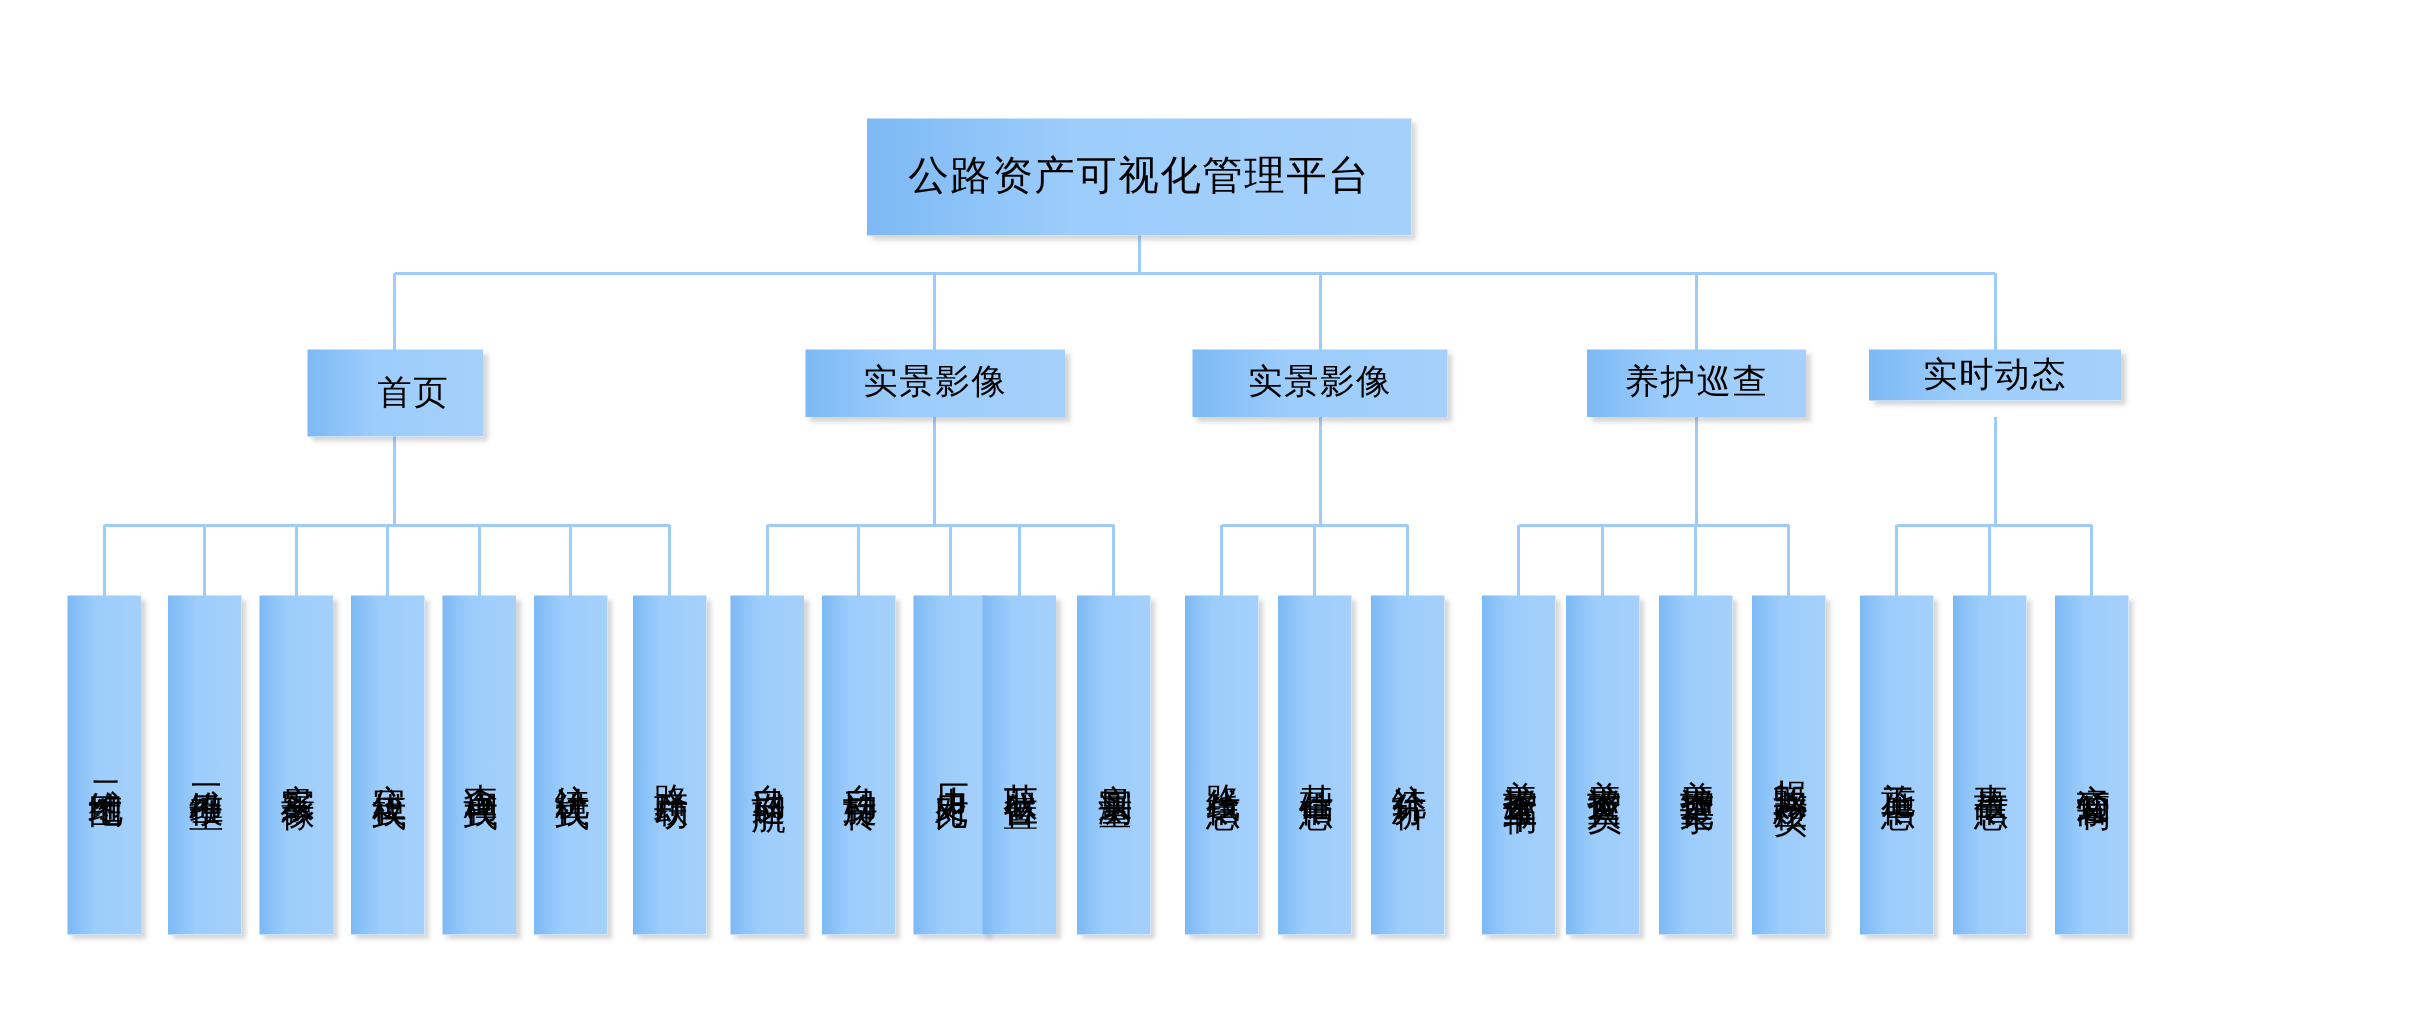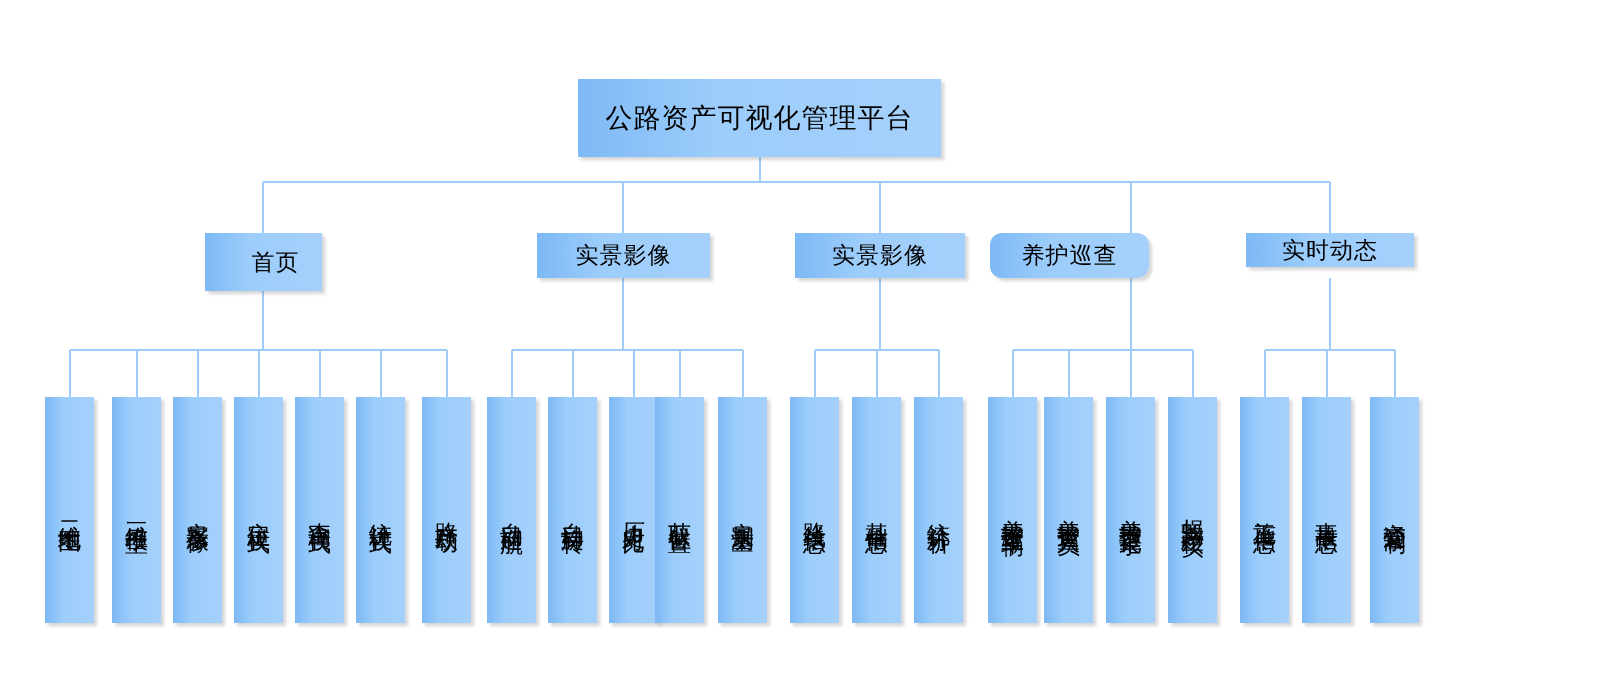--- a/index.html
+++ b/index.html
@@ -120,21 +120,21 @@
       </div>
       <div class="node level2" style="left: 205px; top: 233px; width: 117px; height: 58px; padding-left: 24px;">
         <span class="label">首页</span>
       </div>
       <div class="node level2" style="left: 537px; top: 233px; width: 173px; height: 45px;">
         <span class="label">实景影像</span>
       </div>
       <div class="node level2" style="left: 795px; top: 233px; width: 170px; height: 45px;">
         <span class="label">实景影像</span>
       </div>
-      <div class="node level2" style="left: 990px; top: 233px; width: 159px; height: 45px; border-radius: 12px;">
+      <div class="node level2" style="left: 1058px; top: 233px; width: 146px; height: 45px;">
         <span class="label">养护巡查</span>
       </div>
       <div class="node level2" style="left: 1246px; top: 233px; width: 168px; height: 34px;">
         <span class="label">实时动态</span>
       </div>
       <div class="node leaf" style="left: 45px; top: 397px; width: 49px; height: 226px;">
         <span class="label">二维地图</span>
       </div>
       <div class="node leaf" style="left: 112px; top: 397px; width: 49px; height: 226px;">
         <span class="label">三维模型</span>

